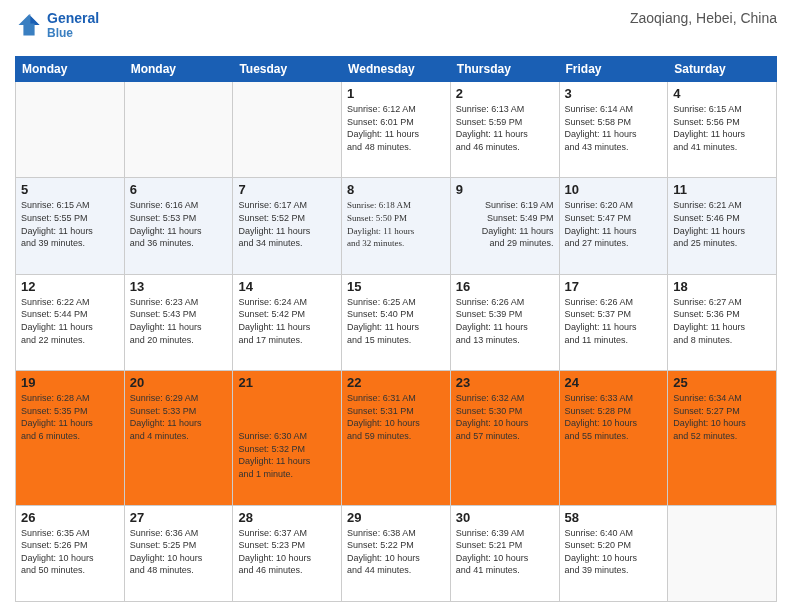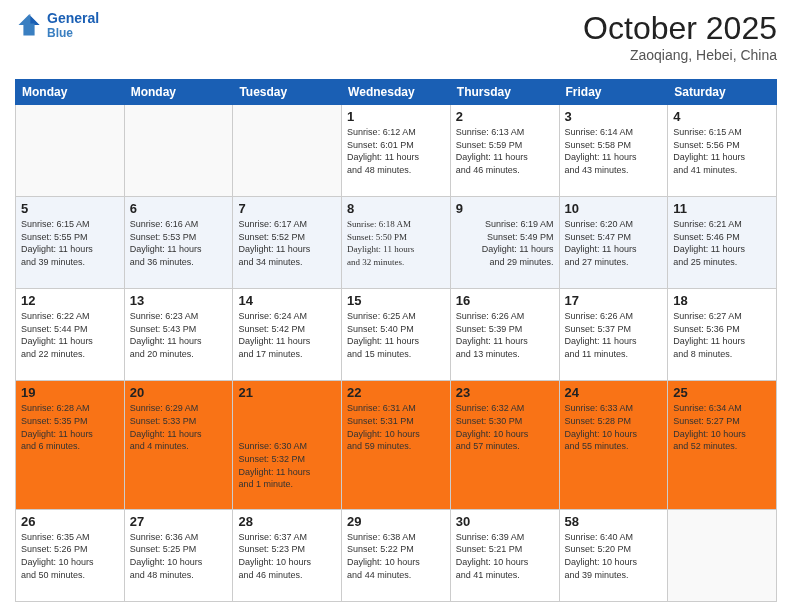--- a/index.html
+++ b/index.html
@@ -92,21 +92,20 @@
       <svg class="logo-icon" viewBox="0 0 40 40">
         <polygon points="20,5 35,20 28,20 28,35 12,35 12,20 5,20" fill="#3a7fc1"></polygon>
         <polygon points="20,5 35,20 28,20 28,18 22,18 22,5" fill="#1a5fb4"></polygon>
       </svg>
       <div>
         <div style="color:#1a5fb4;font-size:14px;font-weight:bold;">General</div>
         <div style="color:#3a7fc1;font-size:12px;font-weight:bold;">Blue</div>
       </div>
     </div>
     <div class="title-section">
-      <div class="month-title">October 2025</div>
       <div class="location">Zaoqiang, Hebei, China</div>
     </div>
   </div>
 
   <table class="calendar">
     <thead>
       <tr>
       <th>Monday</th>
           <th>Monday</th>
           <th>Tuesday</th>

